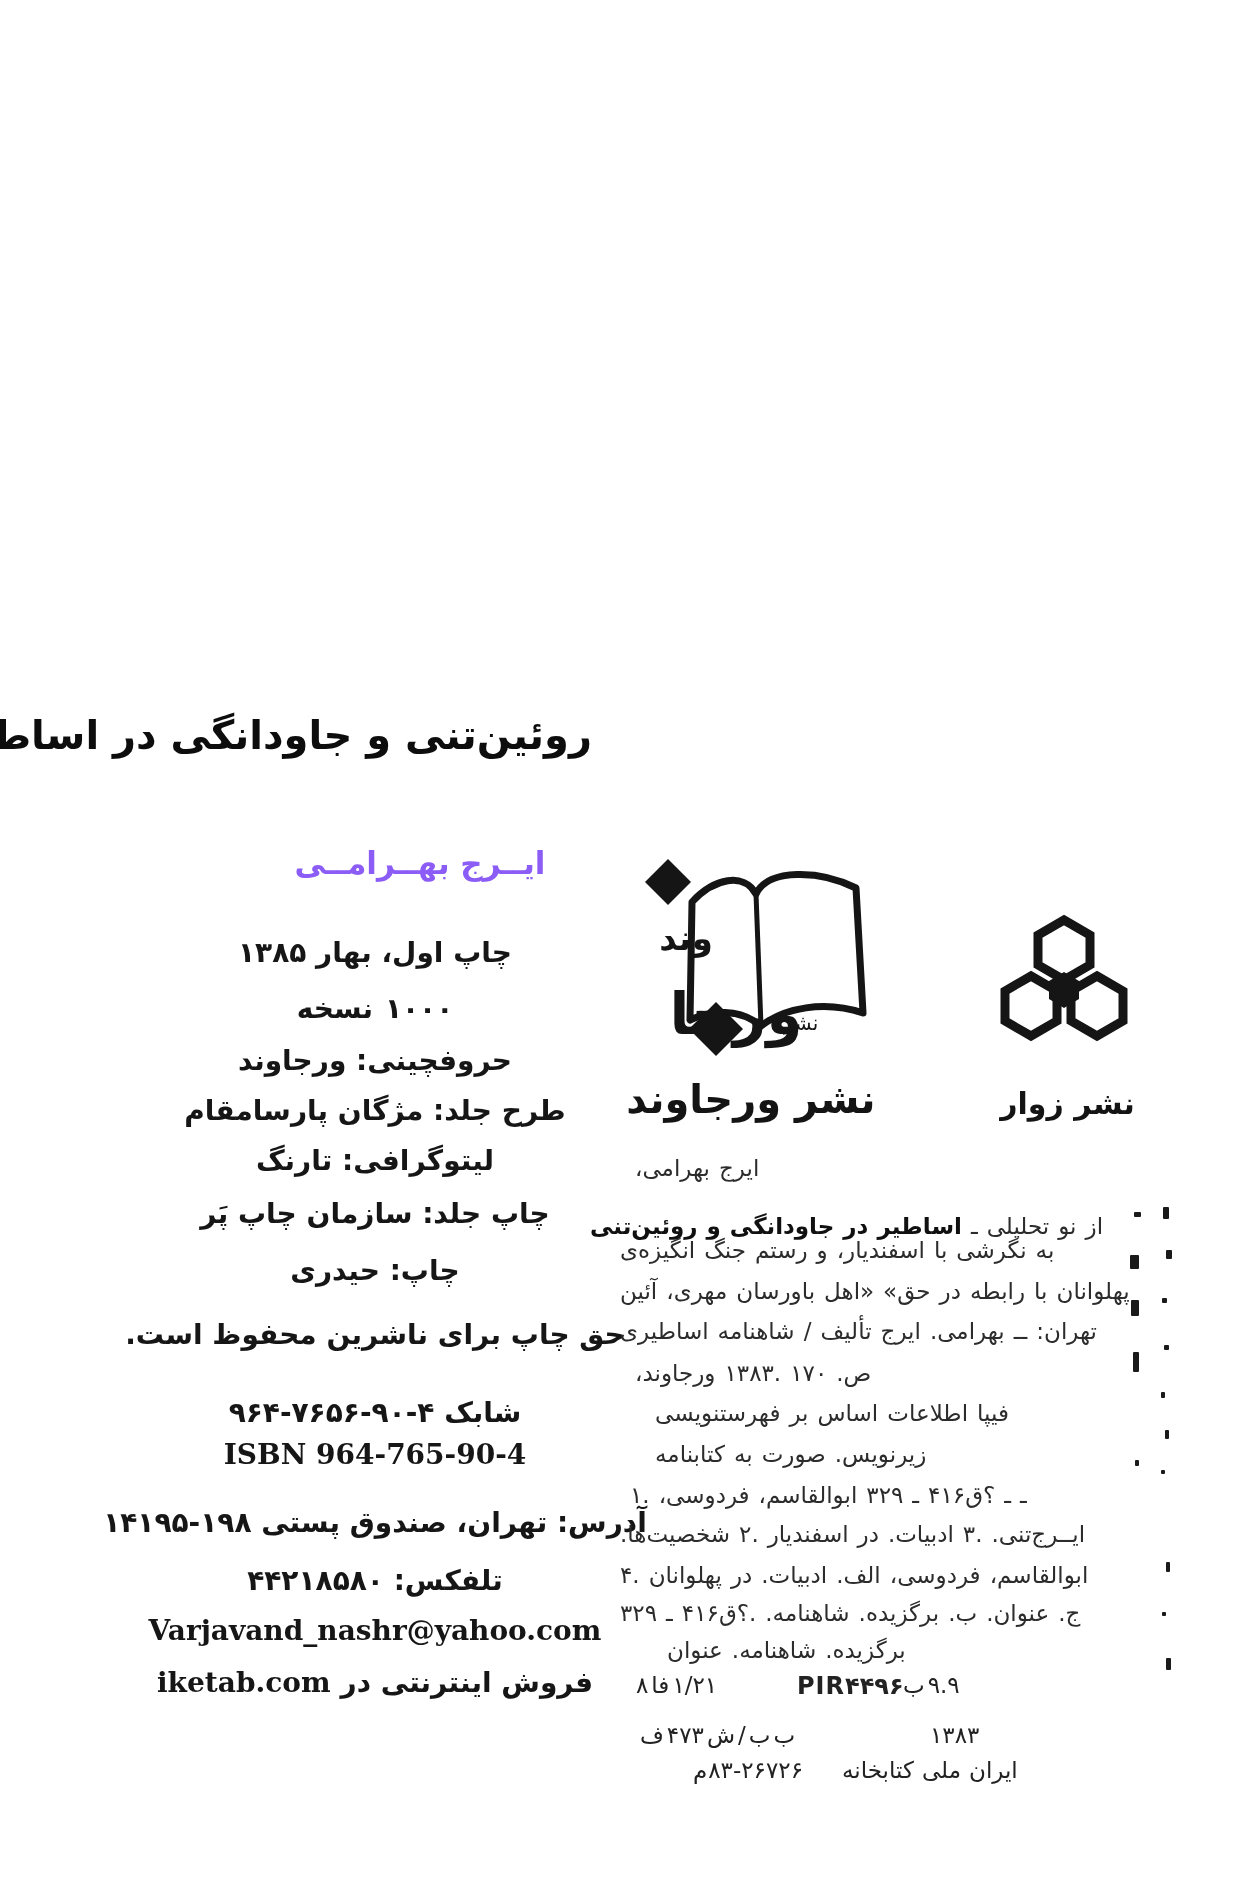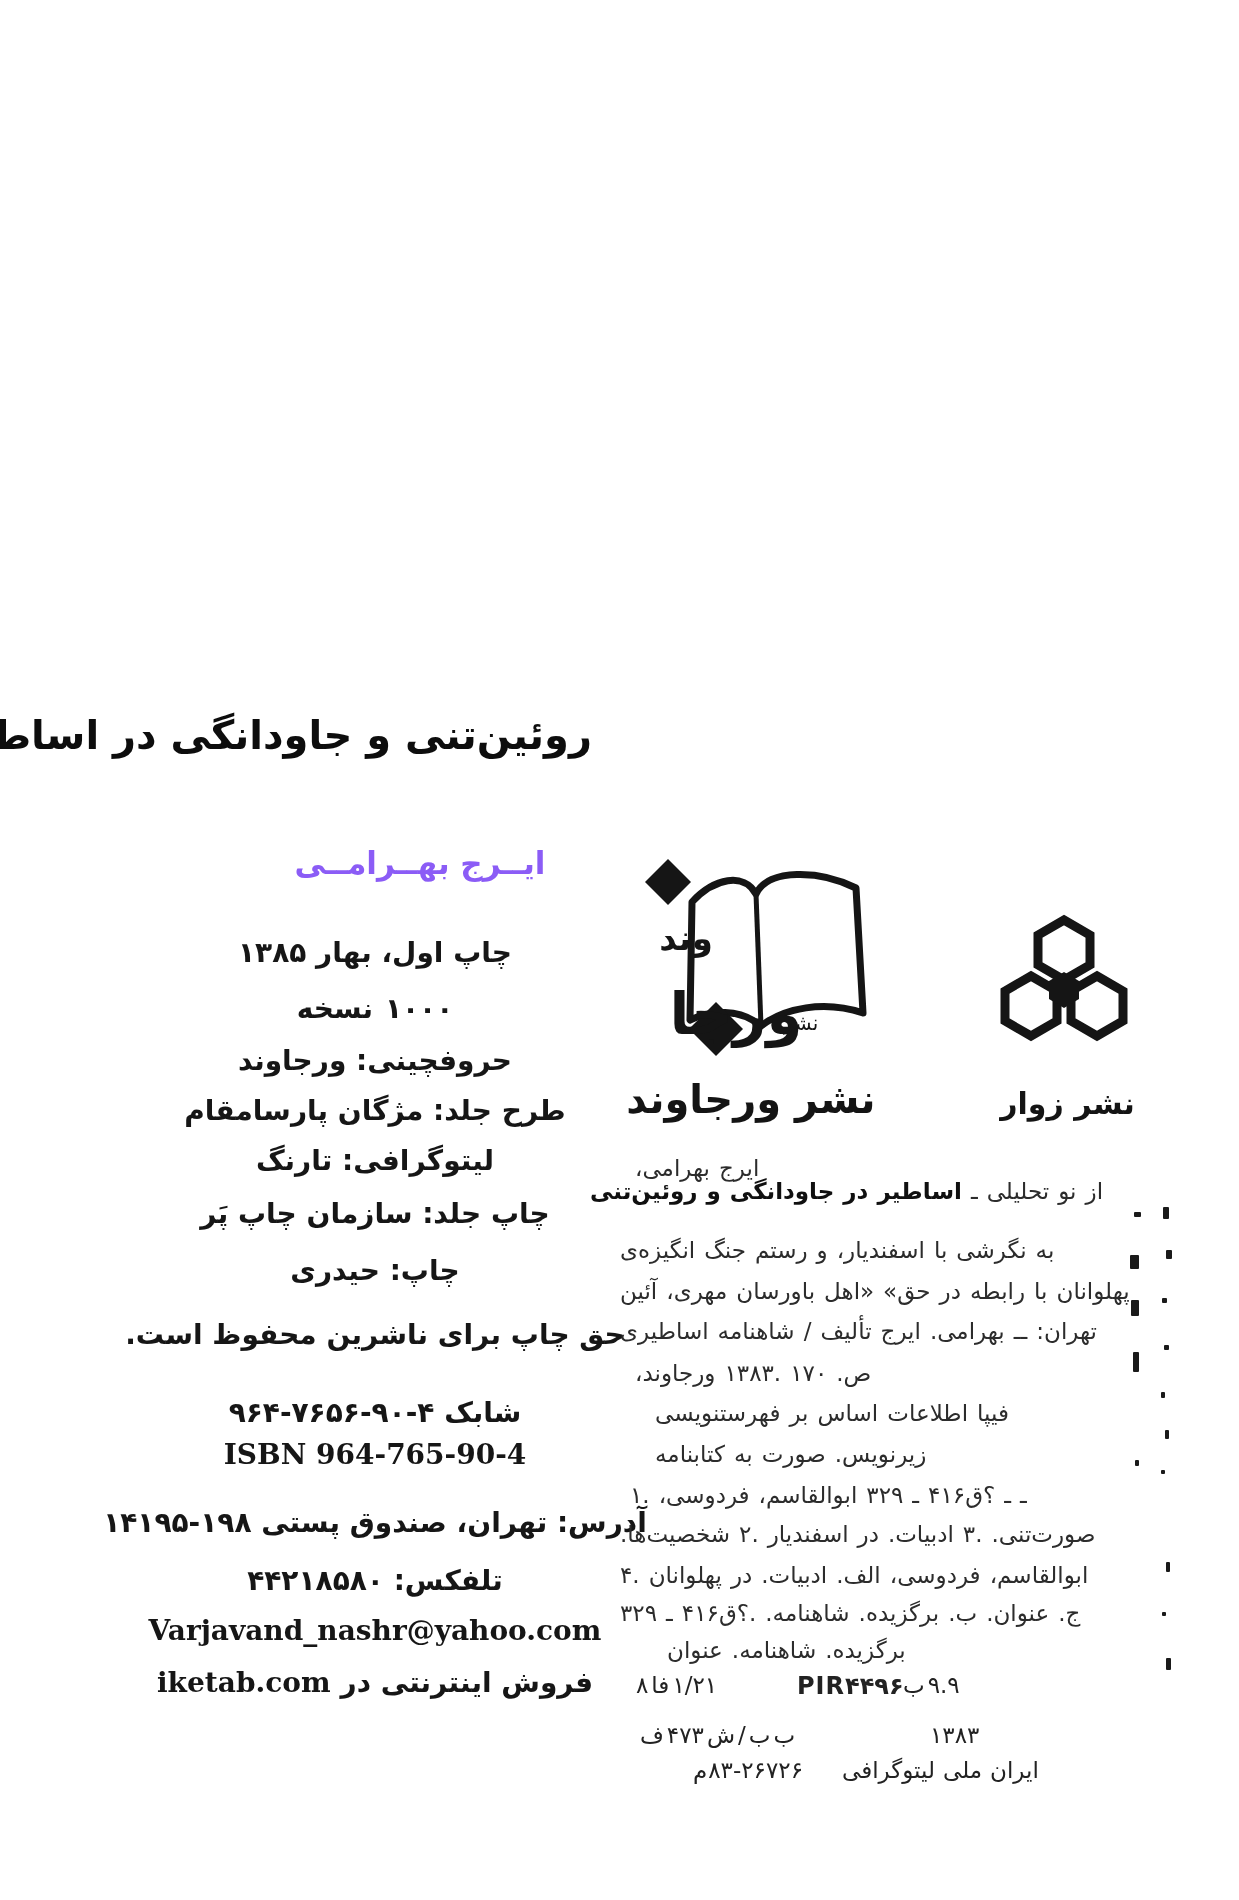--- a/index.html
+++ b/index.html
@@ -70,21 +70,21 @@
 
   
   .fipa{position:absolute;left:620px;top:1152px;width:520px;height:560px;font-size:23px;color:#2c2c2c;}
   .fline{
     position:absolute;display:flex;direction:ltr;align-items:baseline;
     gap:9px;white-space:nowrap;
   }
   .fline .w{white-space:nowrap;unicode-bidi:isolate;}
   .fbold{font-weight:bold;color:#101010;}
   .fl1{top:3px;left:15px;}
-  .fl2{top:26px;left:-30px;}
+  .fl2{top:61px;left:-30px;}
   .fl3{top:85px;left:0;}
   .fl4{top:126px;left:0;}
   .fl5{top:166px;left:0;}
   .fl6{top:208px;left:15px;}
   .fl7{top:248px;left:35px;}
   .fl8{top:289px;left:35px;}
   .fl9{top:330px;left:10px;}
   .fl10{top:369px;left:0;}
   .fl11{top:410px;left:0;}
   .fl12{top:448px;left:0;}
@@ -252,21 +252,21 @@
         <span class="w" dir="rtl" data-name="word">ـ</span>
         <span class="w" dir="rtl" data-name="word">ـ</span>
       </div>
     <div class="fline fl10" data-name="fipa-subject-line-2">
         <span class="w" dir="rtl" data-name="word">شخصیت‌ها.</span>
         <span class="w" dir="ltr" data-name="word">۲.</span>
         <span class="w" dir="rtl" data-name="word">اسفندیار</span>
         <span class="w" dir="rtl" data-name="word">در</span>
         <span class="w" dir="rtl" data-name="word">ادبیات.</span>
         <span class="w" dir="ltr" data-name="word">۳.</span>
-        <span class="w" dir="rtl" data-name="word">صورت‌تنی.</span>
+        <span class="w" dir="rtl" data-name="word">ایــرج‌تنی.</span>
       </div>
     <div class="fline fl11" data-name="fipa-subject-line-3">
         <span class="w" dir="ltr" data-name="word">۴.</span>
         <span class="w" dir="rtl" data-name="word">پهلوانان</span>
         <span class="w" dir="rtl" data-name="word">در</span>
         <span class="w" dir="rtl" data-name="word">ادبیات.</span>
         <span class="w" dir="rtl" data-name="word">الف.</span>
         <span class="w" dir="rtl" data-name="word">فردوسی،</span>
         <span class="w" dir="rtl" data-name="word">ابوالقاسم،</span>
       </div>
@@ -308,21 +308,21 @@
       <span class="w" dir="rtl" data-name="word">ب</span>
     </div>
   <div class="callcell c-r2b" data-name="call-number-year">
       <span class="w" dir="ltr" data-name="word">۱۳۸۳</span>
     </div>
   <div class="callcell c-r3a" data-name="national-bibliography-number">
       <span class="w" dir="rtl" data-name="word">م</span>
       <span class="w" dir="ltr" data-name="word">۸۳-۲۶۷۲۶</span>
     </div>
   <div class="callcell c-r3b" data-name="national-library-label">
-      <span class="w" dir="rtl" data-name="word">لیتوگرافی</span>
+      <span class="w" dir="rtl" data-name="word">کتابخانه</span>
       <span class="w" dir="rtl" data-name="word">ملی</span>
       <span class="w" dir="rtl" data-name="word">ایران</span>
     </div>
 
 <div class="speck" data-name="scan-artifact" style="left: 1163px; top: 1207px; width: 6px; height: 12px;"></div>
     <div class="speck" data-name="scan-artifact" style="left: 1166px; top: 1250px; width: 6px; height: 9px;"></div>
     <div class="speck" data-name="scan-artifact" style="left: 1162px; top: 1298px; width: 5px; height: 5px;"></div>
     <div class="speck" data-name="scan-artifact" style="left: 1164px; top: 1345px; width: 5px; height: 5px;"></div>
     <div class="speck" data-name="scan-artifact" style="left: 1161px; top: 1392px; width: 4px; height: 6px;"></div>
     <div class="speck" data-name="scan-artifact" style="left: 1165px; top: 1430px; width: 4px; height: 9px;"></div>

